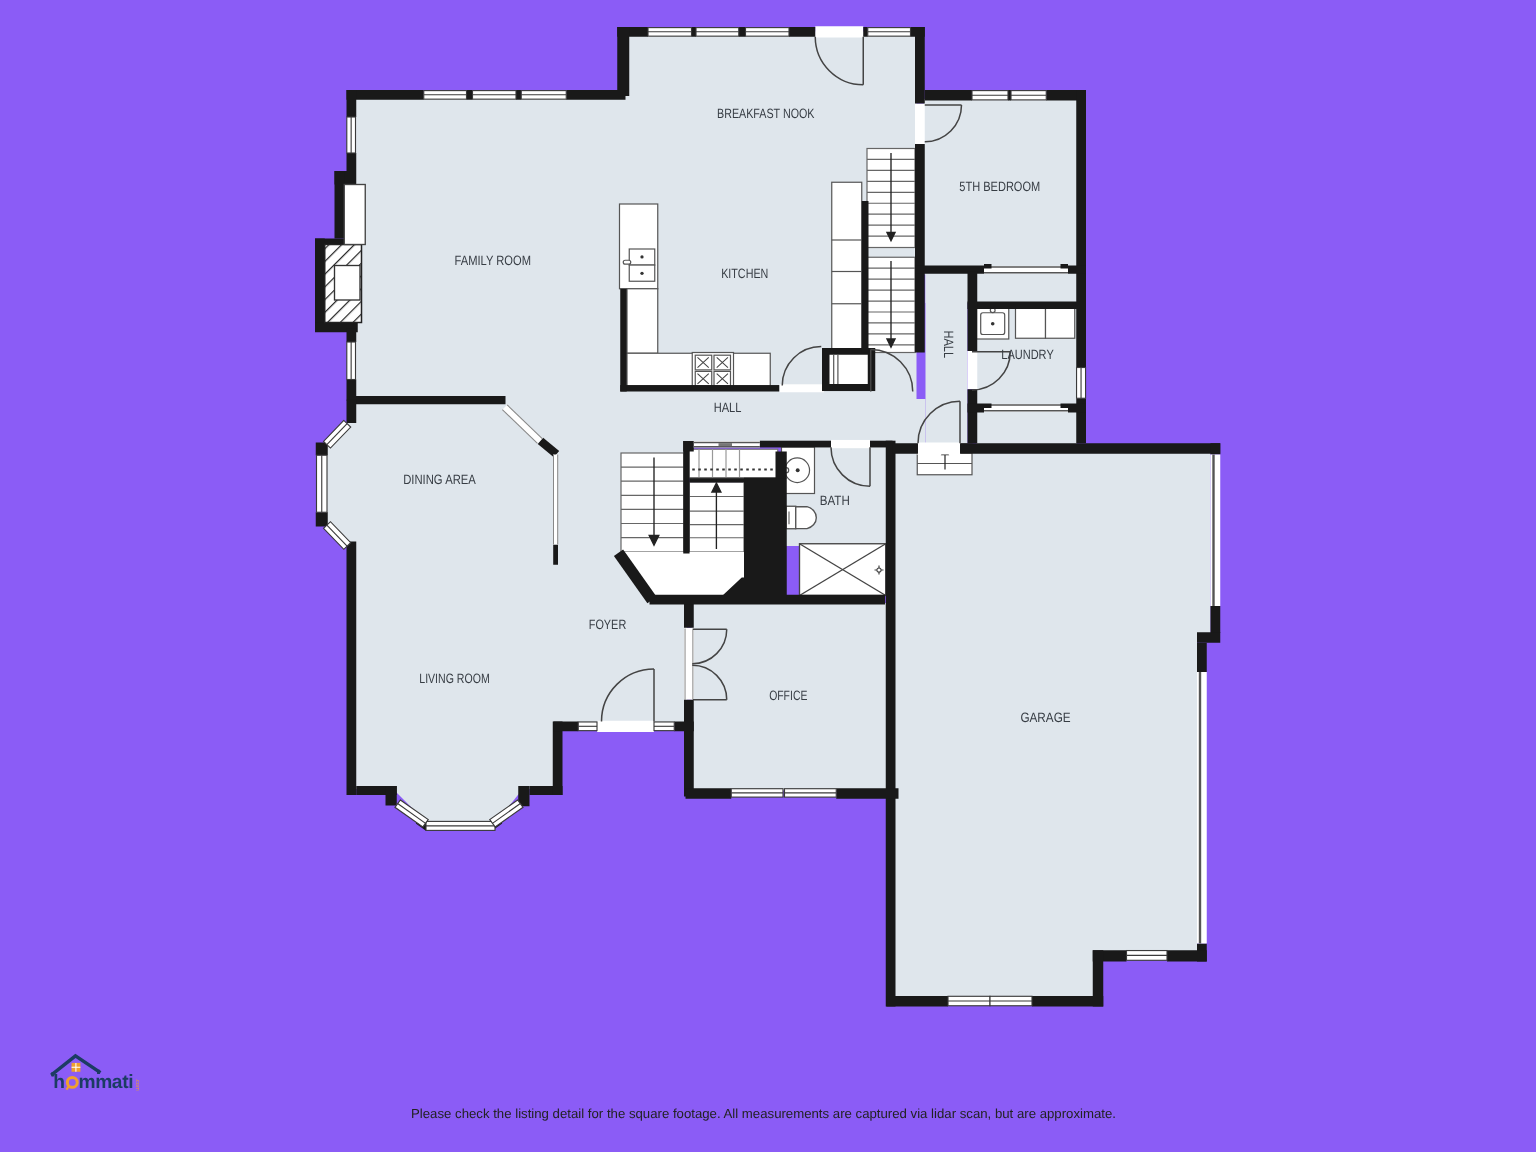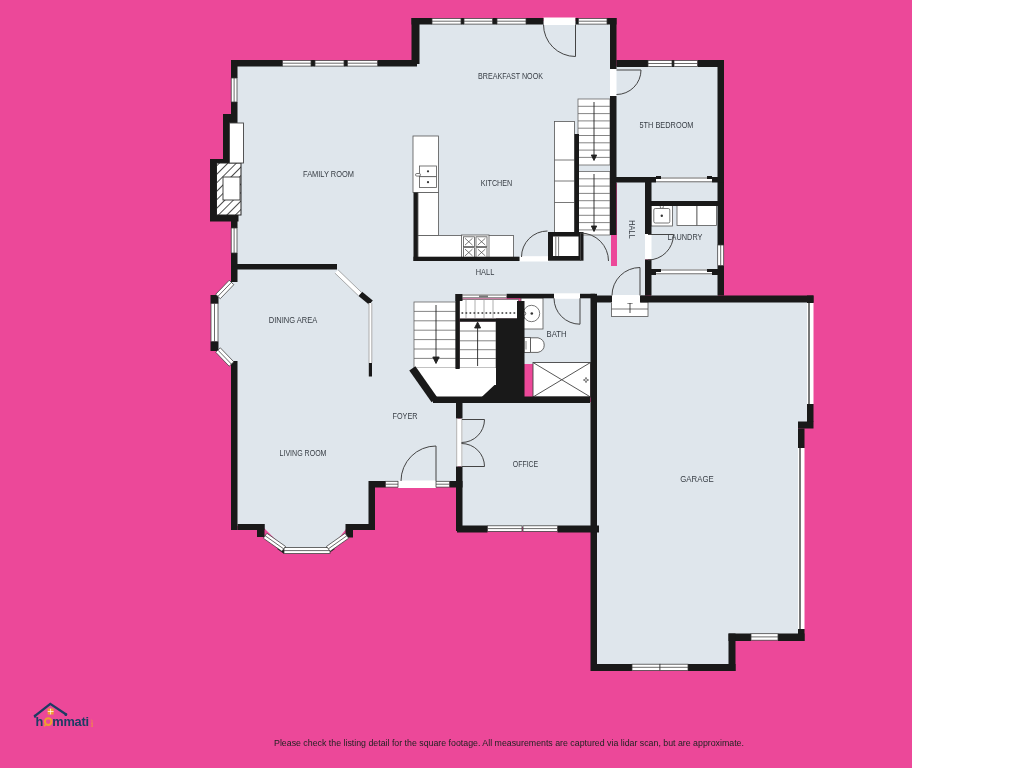--- a/index.html
+++ b/index.html
@@ -1,16 +1,16 @@
 <!DOCTYPE html>
 <html><head>
 <meta charset="utf-8">
 <style>
   html,body{margin:0;padding:0;background:#ffffff;}
-  .page{width:912px;height:768px;position:relative;background:#ec4899;overflow:hidden;}
+  .page{width:1024px;height:768px;position:relative;background:#8b5cf6;overflow:hidden;}
   svg{position:absolute;top:0;left:0;}
   text{font-family:"Liberation Sans",sans-serif;}
 </style>
 </head>
 <body>
 <div class="page">
 <svg width="1024" height="768" viewBox="0 0 1024 768">
 <defs>
 <pattern id="hatch" patternUnits="userSpaceOnUse" width="6" height="6" patternTransform="rotate(45)">
   <rect width="6" height="6" fill="#ffffff"></rect>

